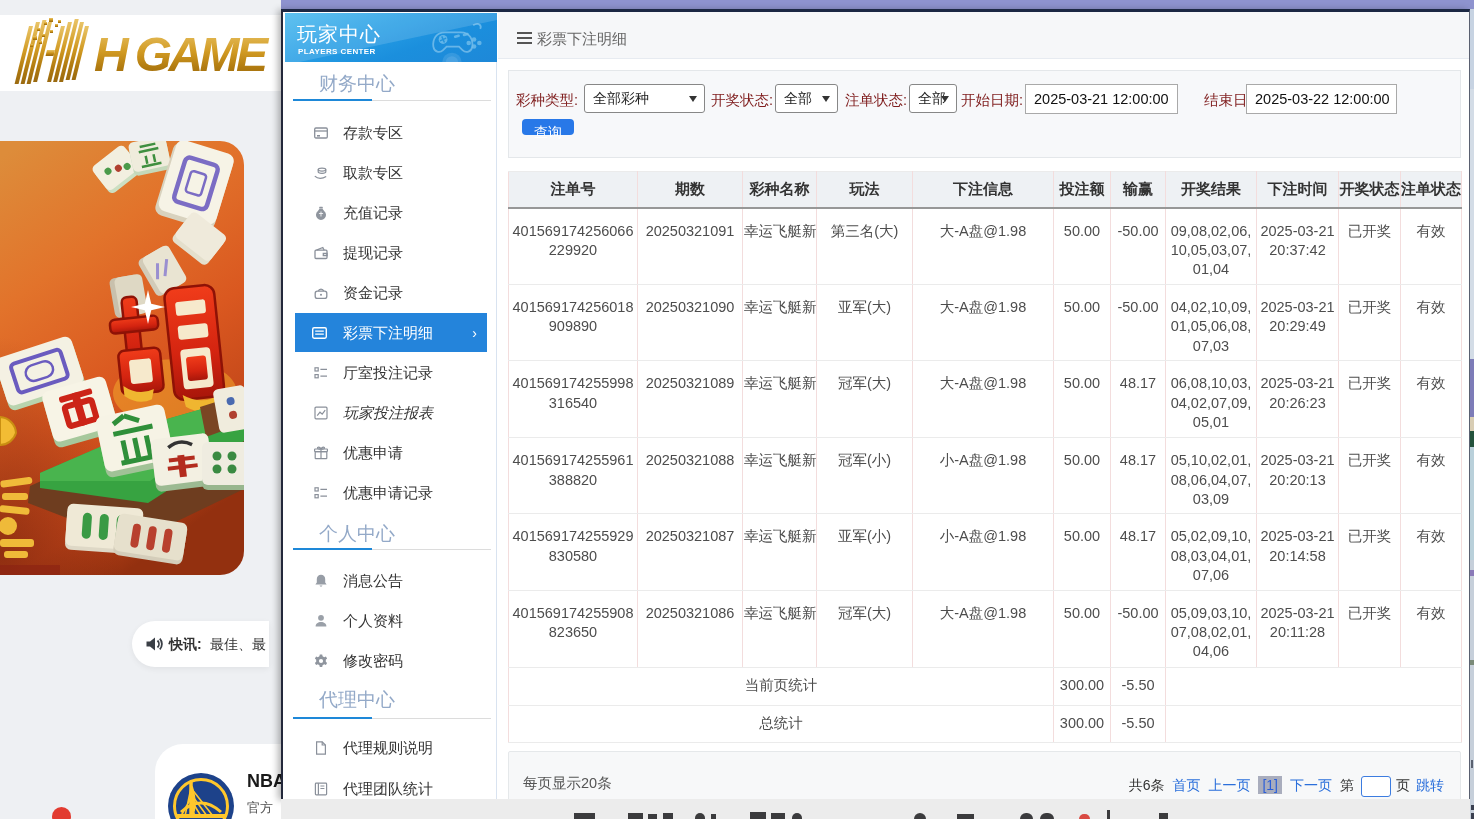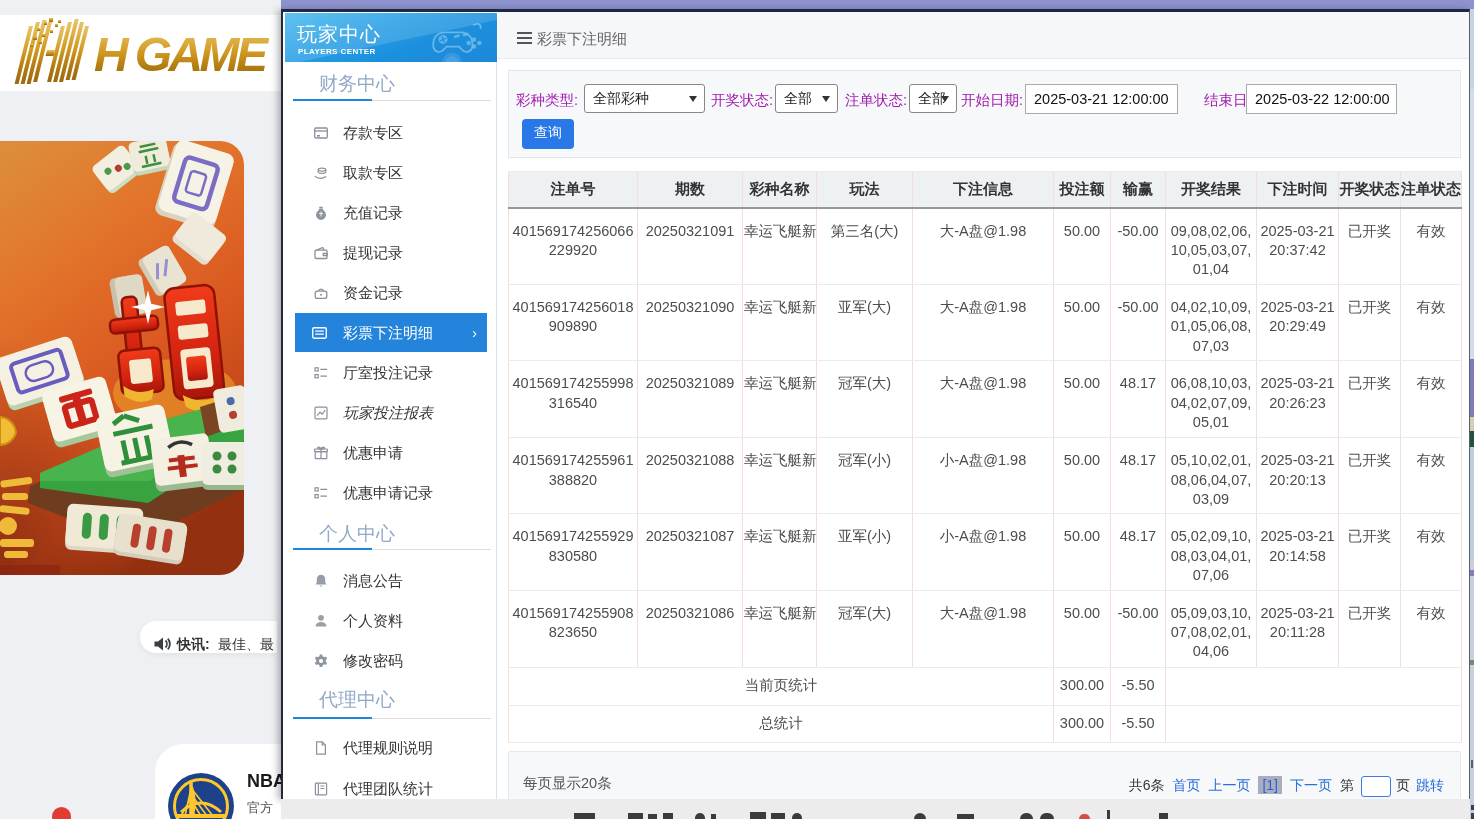--- a/index.html
+++ b/index.html
@@ -3,21 +3,21 @@
 <meta charset="utf-8">
 <style>
   * { margin:0; padding:0; box-sizing:border-box; }
   html,body { width:1474px; height:819px; overflow:hidden; }
   body { font-family:"Liberation Sans", sans-serif; }
   .abs { position:absolute; }
   #app { position:relative; width:1474px; height:819px; background:#eef0f3; overflow:hidden; }
 
   
   #band-white { left:0; top:15px; width:281px; height:76px; background:#fff; }
-  #ticker { left:140px; top:621px; width:137px; height:32px; background:#fff; border-radius:23px 0 0 23px; box-shadow:0 2px 6px rgba(0,0,0,.06); }
+  #ticker { left:132px; top:621px; width:137px; height:46px; background:#fff; border-radius:23px 0 0 23px; box-shadow:0 2px 6px rgba(0,0,0,.06); }
   #nbacard { left:155px; top:744px; width:126px; height:75px; background:#fff; border-radius:28px 0 0 0; }
 
   
   #topstrip { left:281px; top:0; width:1193px; height:9px; background:#8e93cf; }
 
   
   #graystrip { left:281px; top:799px; width:1189px; height:20px; background:#ececec; }
   .lg { position:absolute; background:#3b3b3d; }
 
   
@@ -48,25 +48,25 @@
   .mi.active .arr { position:absolute; right:10px; top:50%; margin-top:-8px; color:#fff; font-size:14px; }
 
   
   #mtitle { left:537px; top:30px; font-size:15px; color:#666; }
   #hamb { left:517px; top:32px; width:15px; height:12px; }
   #hamb i { position:absolute; left:0; width:15px; height:2px; background:#555; display:block; }
   #topbar-line { left:498px; top:58px; width:971px; height:1px; background:#e7ebf1; }
 
   
   #filter { left:508px; top:70px; width:953px; height:88px; background:#f7f8fa; border:1px solid #e4e7ea; }
-  .flabel { top:91px; font-size:14.5px; color:#a21caf; }
+  .flabel { top:91px; font-size:14.5px; color:#7f1d1d; }
   .fsel { top:84px; height:29px; background:#fff; border:1px solid #878787; border-radius:3px; font-size:14px; color:#222; line-height:27px; padding-left:8px; }
   .fsel .chev { position:absolute; right:7px; top:11px; width:0; height:0; border-left:4.5px solid transparent; border-right:4.5px solid transparent; border-top:6px solid #333; }
   .finp { top:84px; height:30px; background:#fff; border:1px solid #a9a9a9; font-size:14.5px; color:#111; line-height:28px; padding-left:8px; }
-  #qbtn { left:522px; top:119px; width:52px; height:30px; background:#2878e8; border-radius:4px; color:#fff; font-size:14px; text-align:center; line-height:26px; }
+  #qbtn { left:522px; top:119px; width:52px; height:16px; background:#2878e8; border-radius:4px; color:#fff; font-size:14px; text-align:center; line-height:26px; }
 
   
   #tbl { left:508px; top:171px; width:953px; border-collapse:collapse; table-layout:fixed; }
   #tbl td, #tbl th { border-left:1px solid #f3dddd; border-right:1px solid #f3dddd; border-top:1px solid #ebebeb; border-bottom:1px solid #ebebeb; overflow:hidden; }
   #tbl th { background:#eef1f4; font-size:15px; color:#333; font-weight:bold; border-bottom:2px solid #979797; }
   #tbl td { font-size:14.5px; color:#4d4d4d; text-align:center; vertical-align:top; padding:13px 1px 4px; line-height:19.4px; word-break:break-all; }
   #tbl td:nth-child(3), #tbl td:nth-child(4), #tbl td:nth-child(5) { white-space:nowrap; word-break:normal; }
   #tbl tr.sum td { vertical-align:middle; padding:0 1px; }
   #tbl .thead-row { height:36px; }
   .r76 { height:76px; } .r77 { height:77px; }

